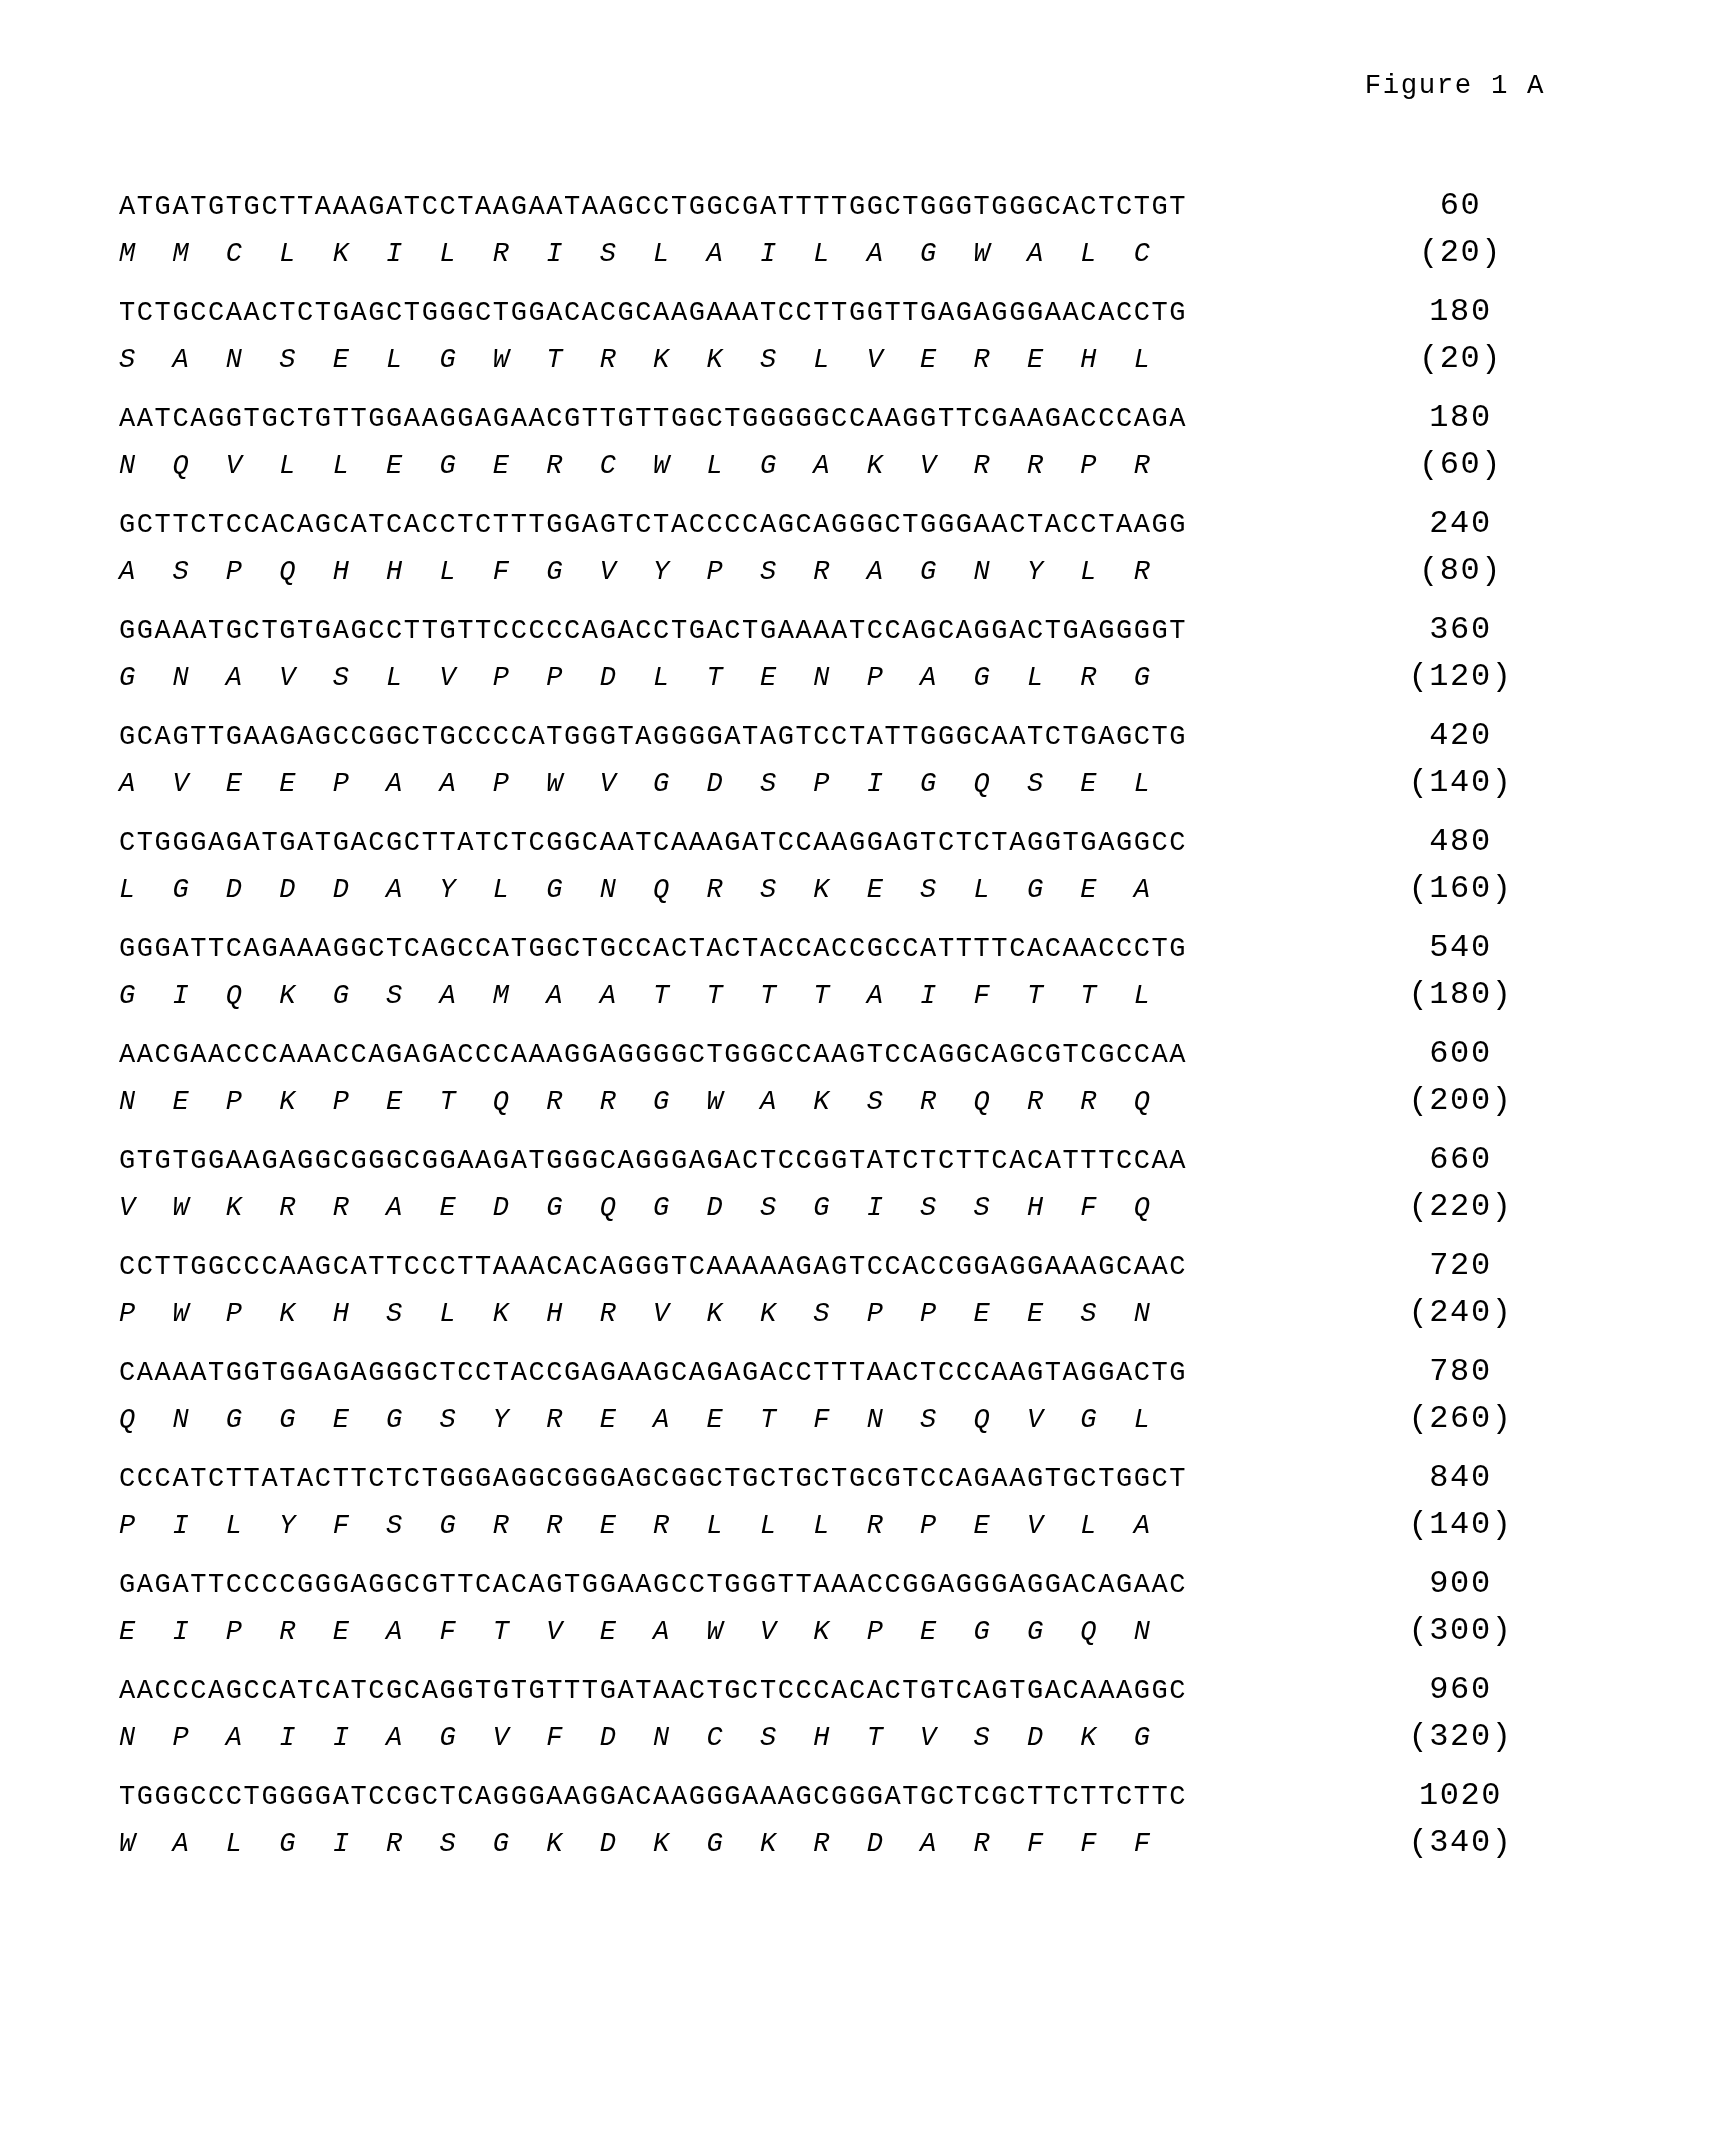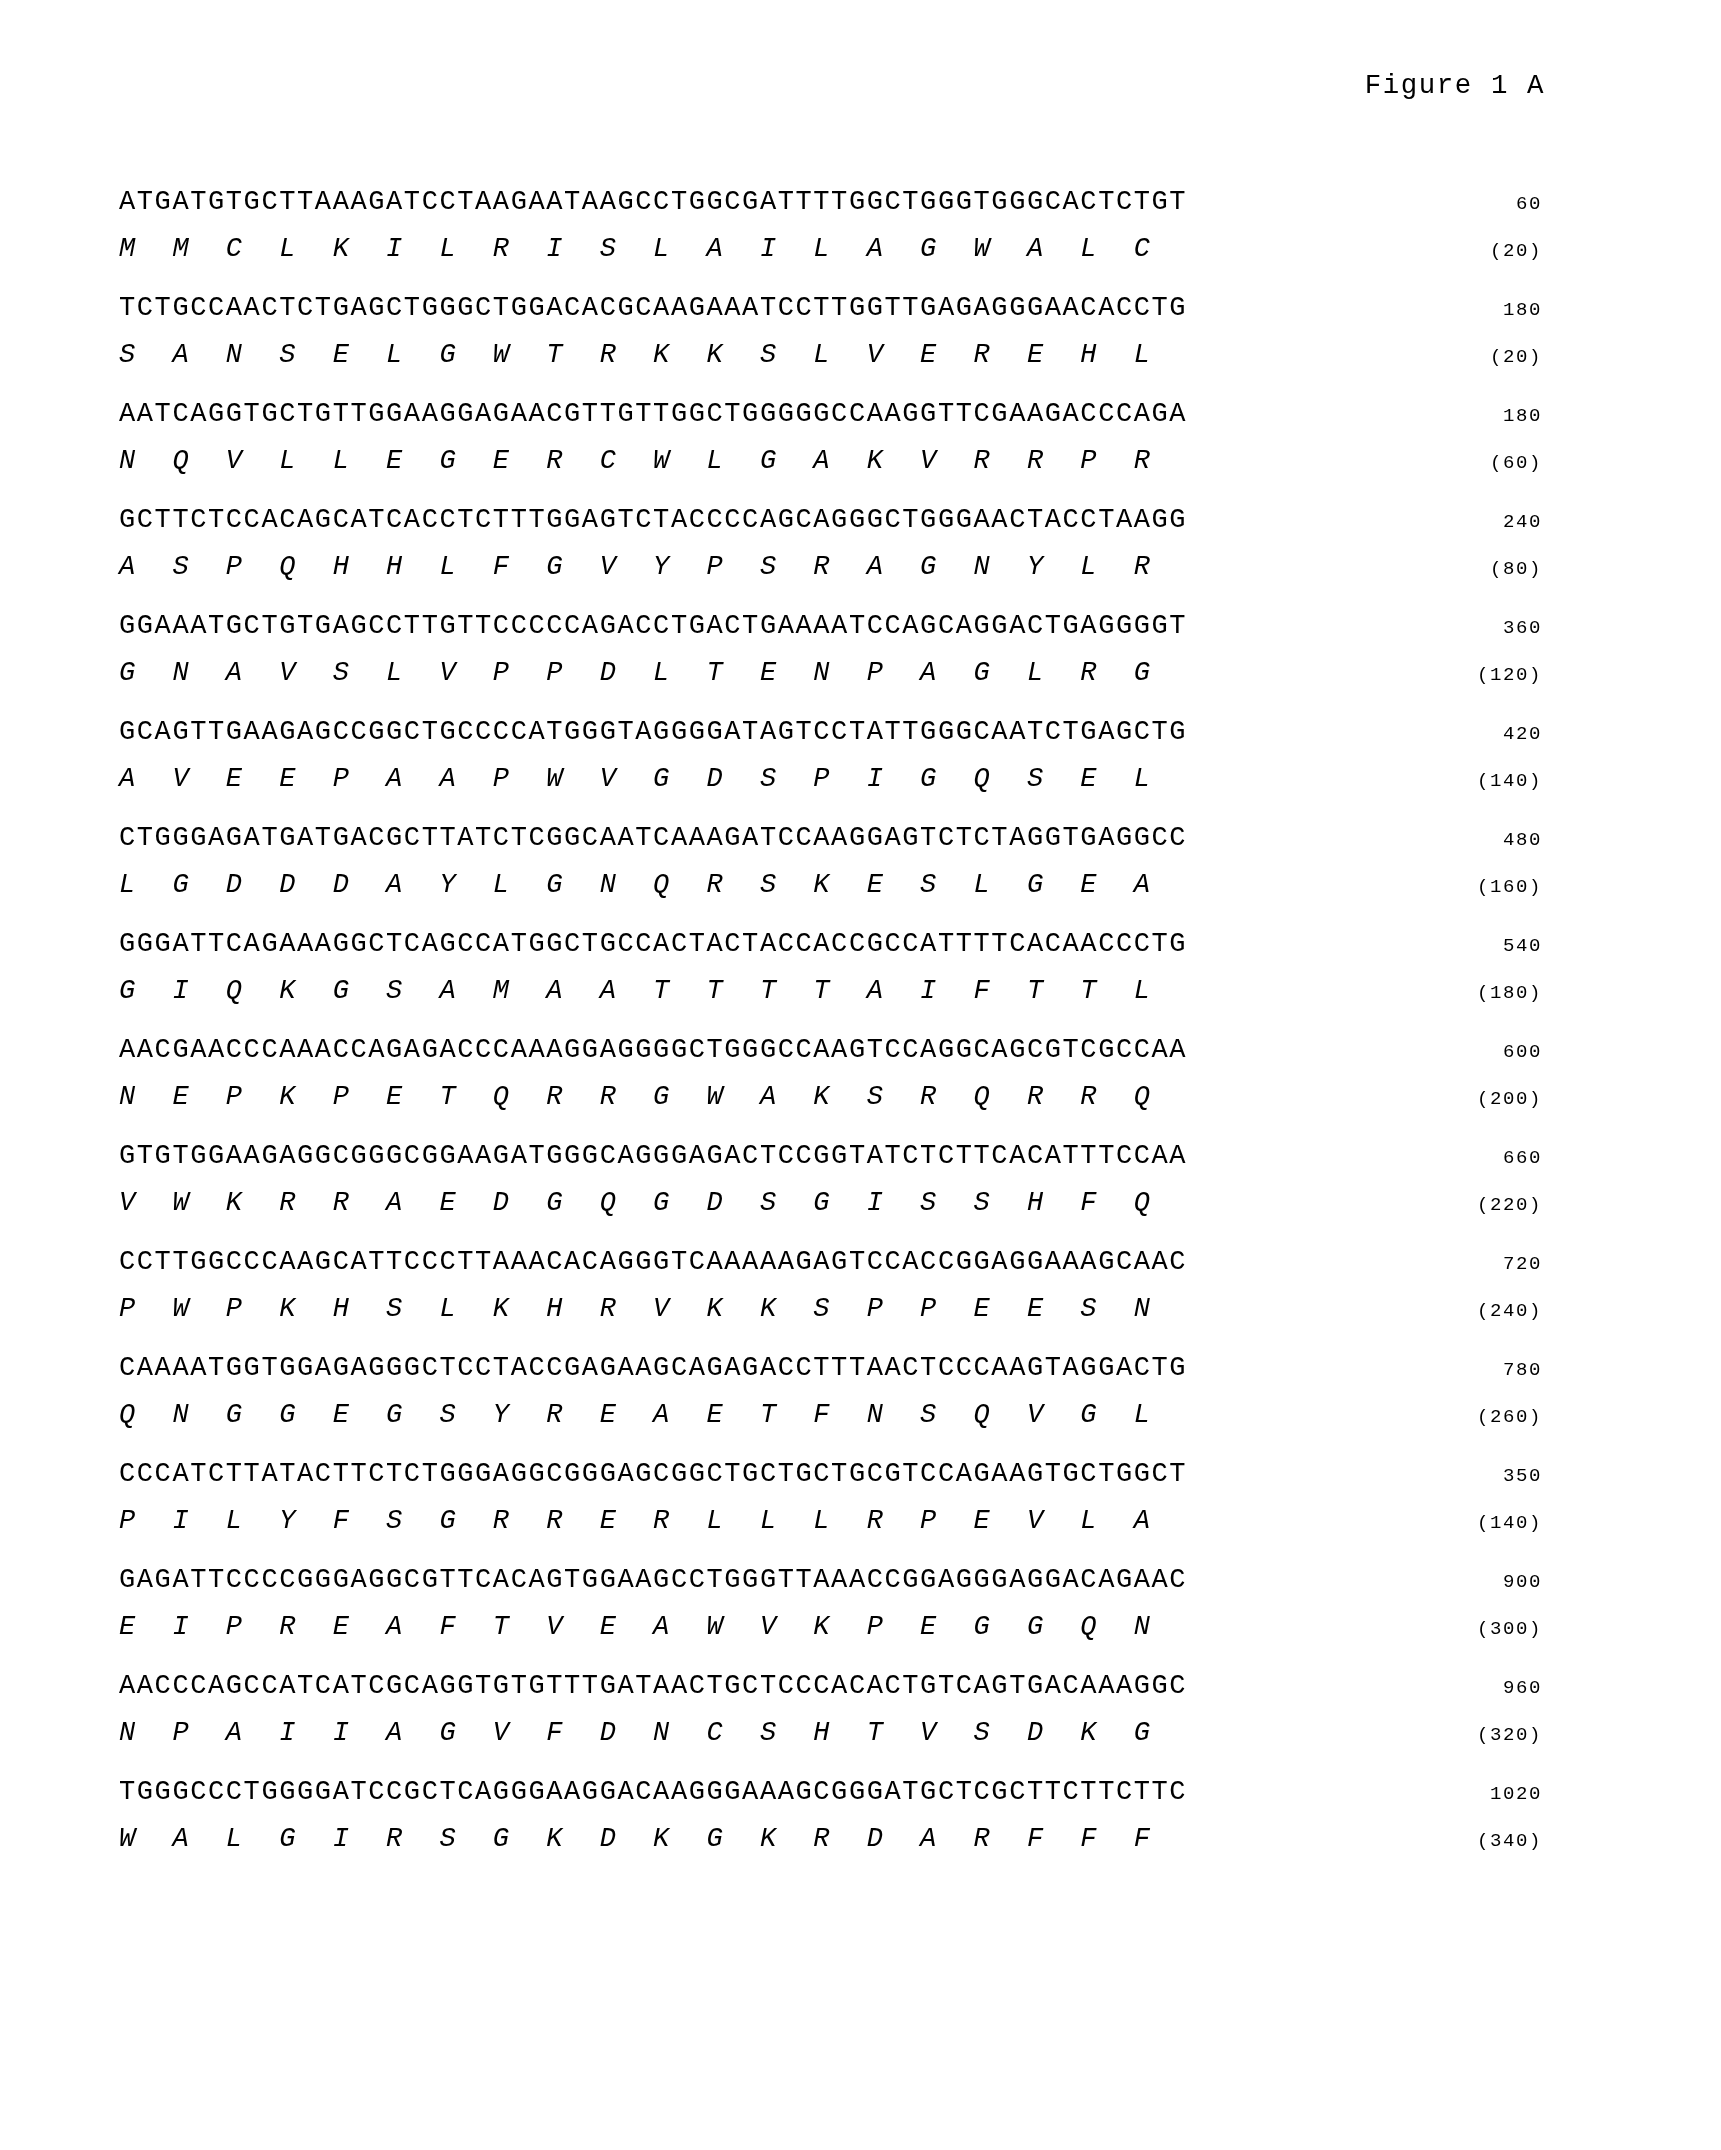--- a/index.html
+++ b/index.html
@@ -58,22 +58,22 @@
   }
   .seq-text {
     display: block;
     width: 1260px;
     padding-left: 0px;
     margin-left: 15px;
   }
   .num {
     display: block;
     width: 163px;
-    text-align: right;
-    font-size: 19px;
+    text-align: center;
+    font-size: 32px;
     letter-spacing: 1.6px;
     white-space: pre;
   }
 </style>
 </head>
 <body>
 
 <div class="page">
 
   <div class="figure-title">Figure 1 A</div>
@@ -209,21 +209,21 @@
       </div>
       <div class="row aa-row">
         <span class="seq-text">Q  N  G  G  E  G  S  Y  R  E  A  E  T  F  N  S  Q  V  G  L</span>
         <span class="num">(260)</span>
       </div>
     </div>
 
     <div class="seq-block">
       <div class="row nt-row">
         <span class="seq-text">CCCATCTTATACTTCTCTGGGAGGCGGGAGCGGCTGCTGCTGCGTCCAGAAGTGCTGGCT</span>
-        <span class="num">350</span>
+        <span class="num">840</span>
       </div>
       <div class="row aa-row">
         <span class="seq-text">P  I  L  Y  F  S  G  R  R  E  R  L  L  L  R  P  E  V  L  A</span>
         <span class="num">(140)</span>
       </div>
     </div>
 
     <div class="seq-block">
       <div class="row nt-row">
         <span class="seq-text">GAGATTCCCCGGGAGGCGTTCACAGTGGAAGCCTGGGTTAAACCGGAGGGAGGACAGAAC</span>

